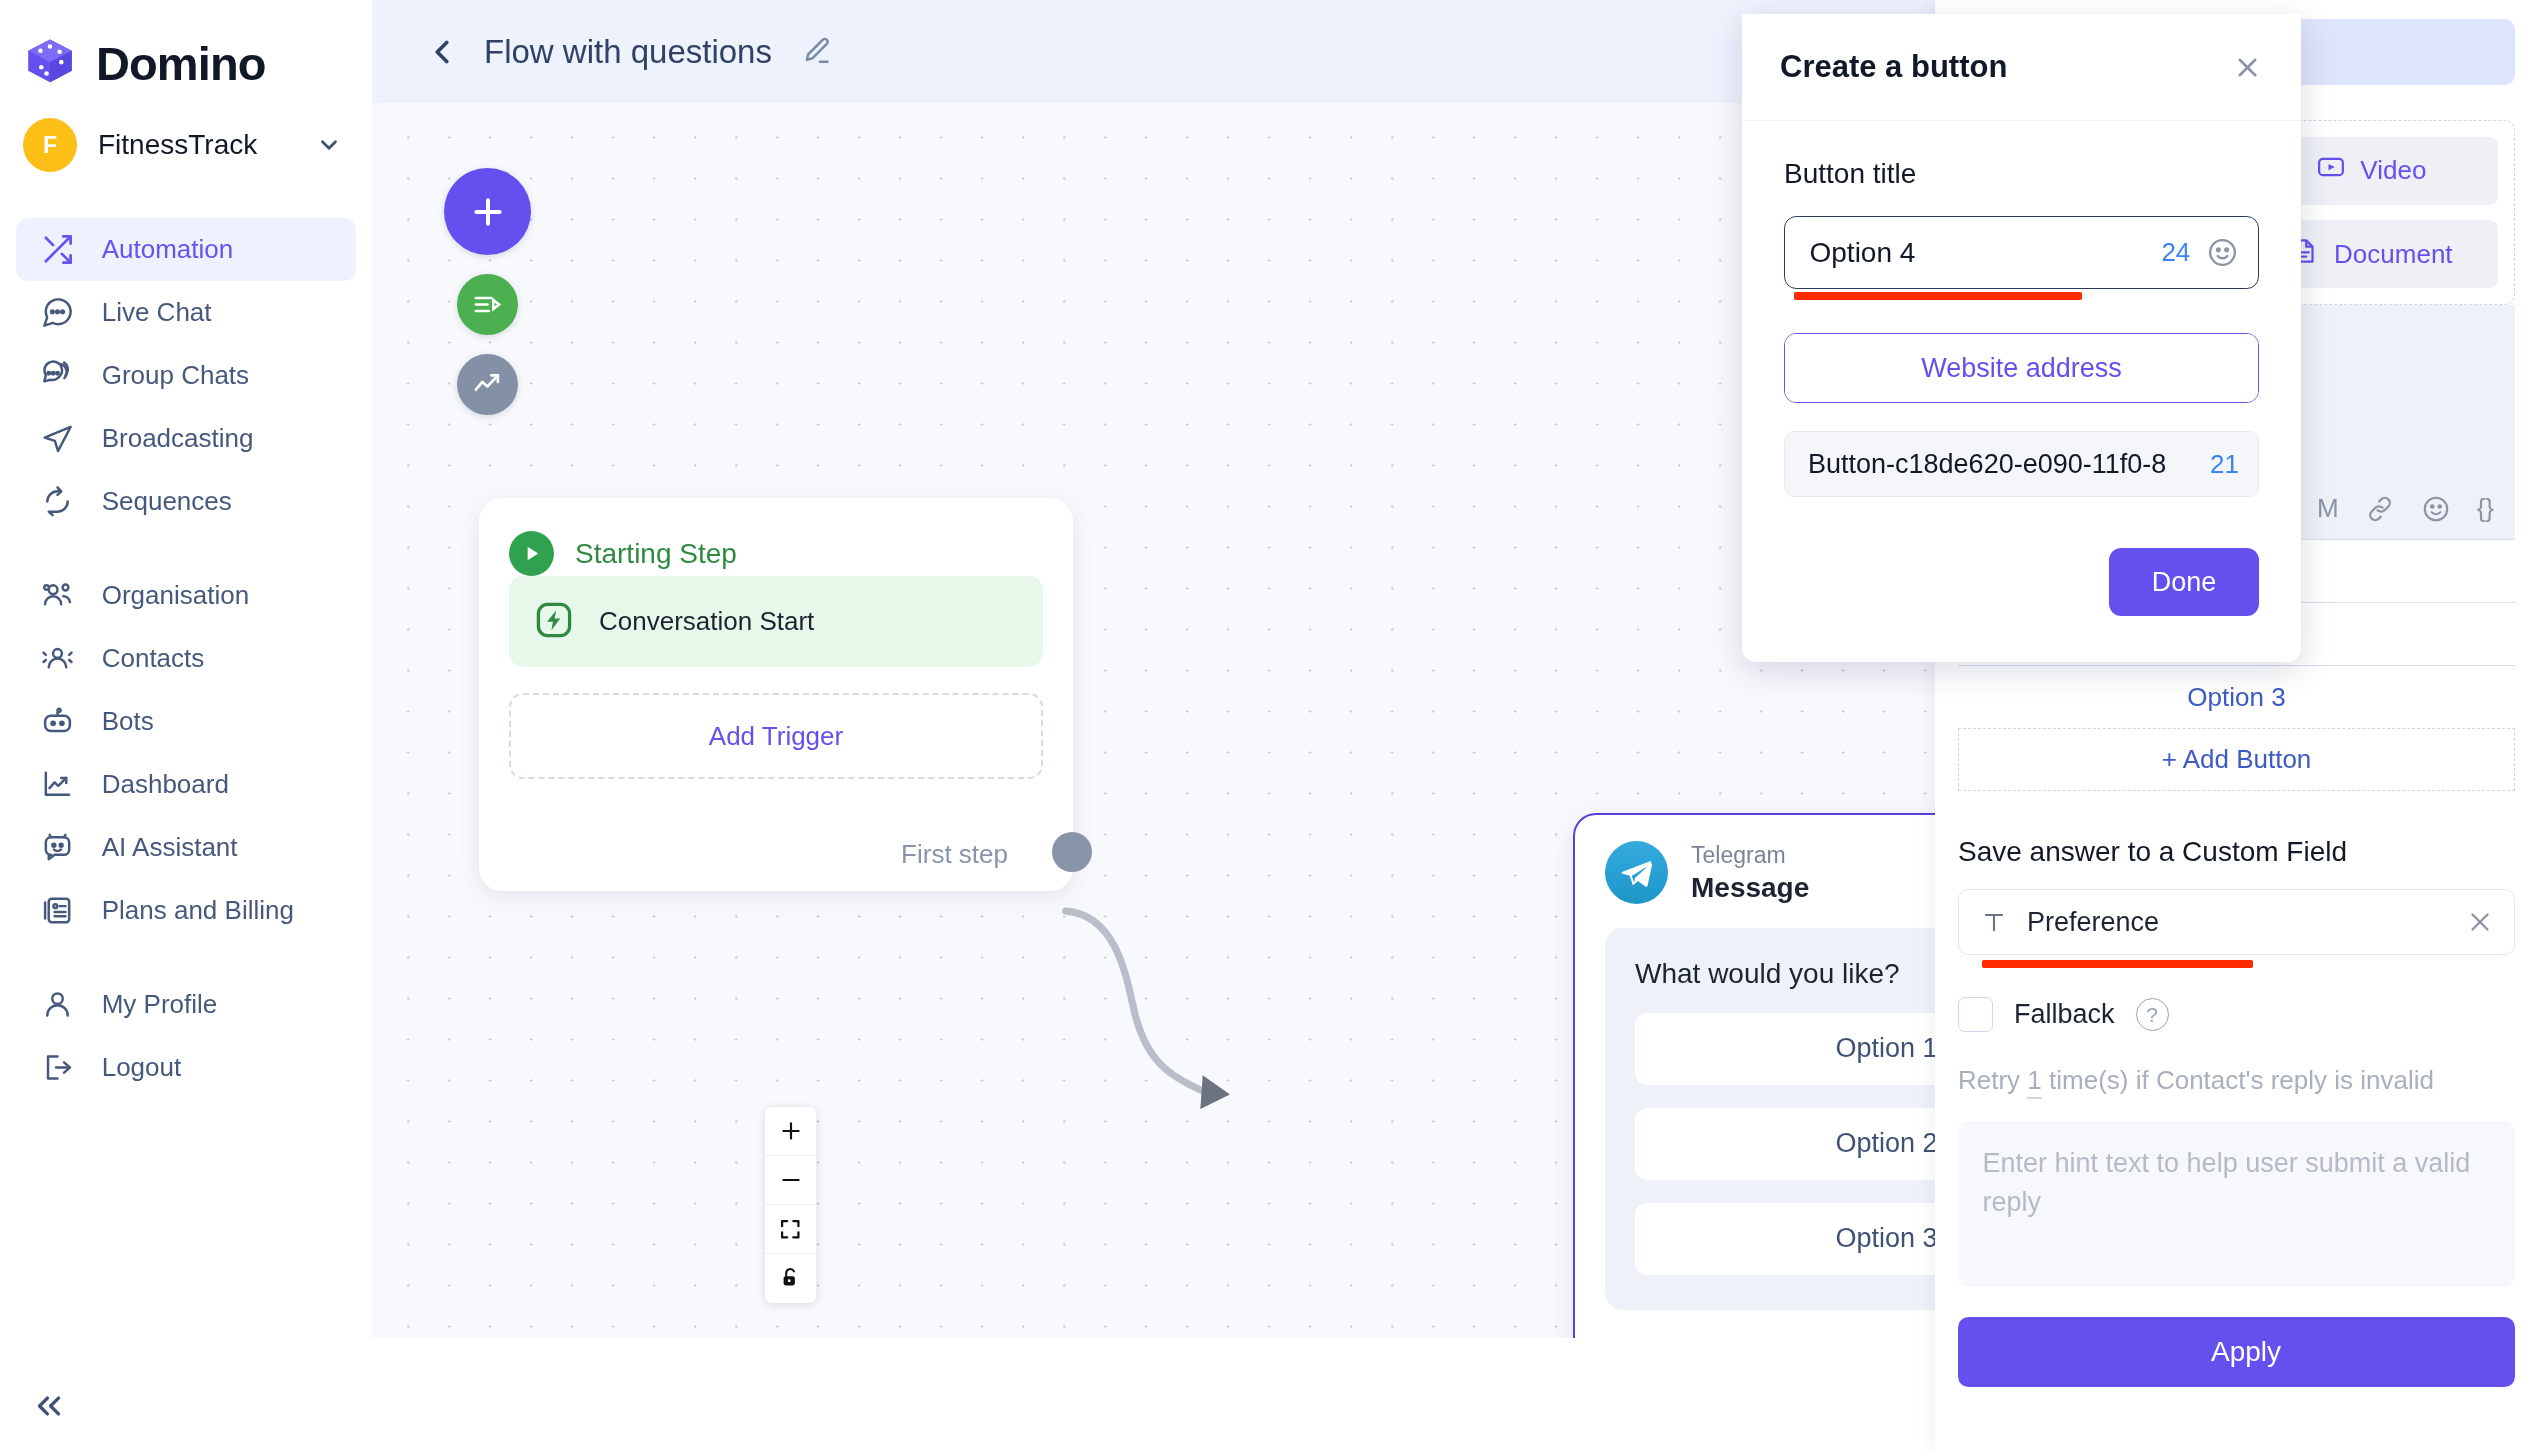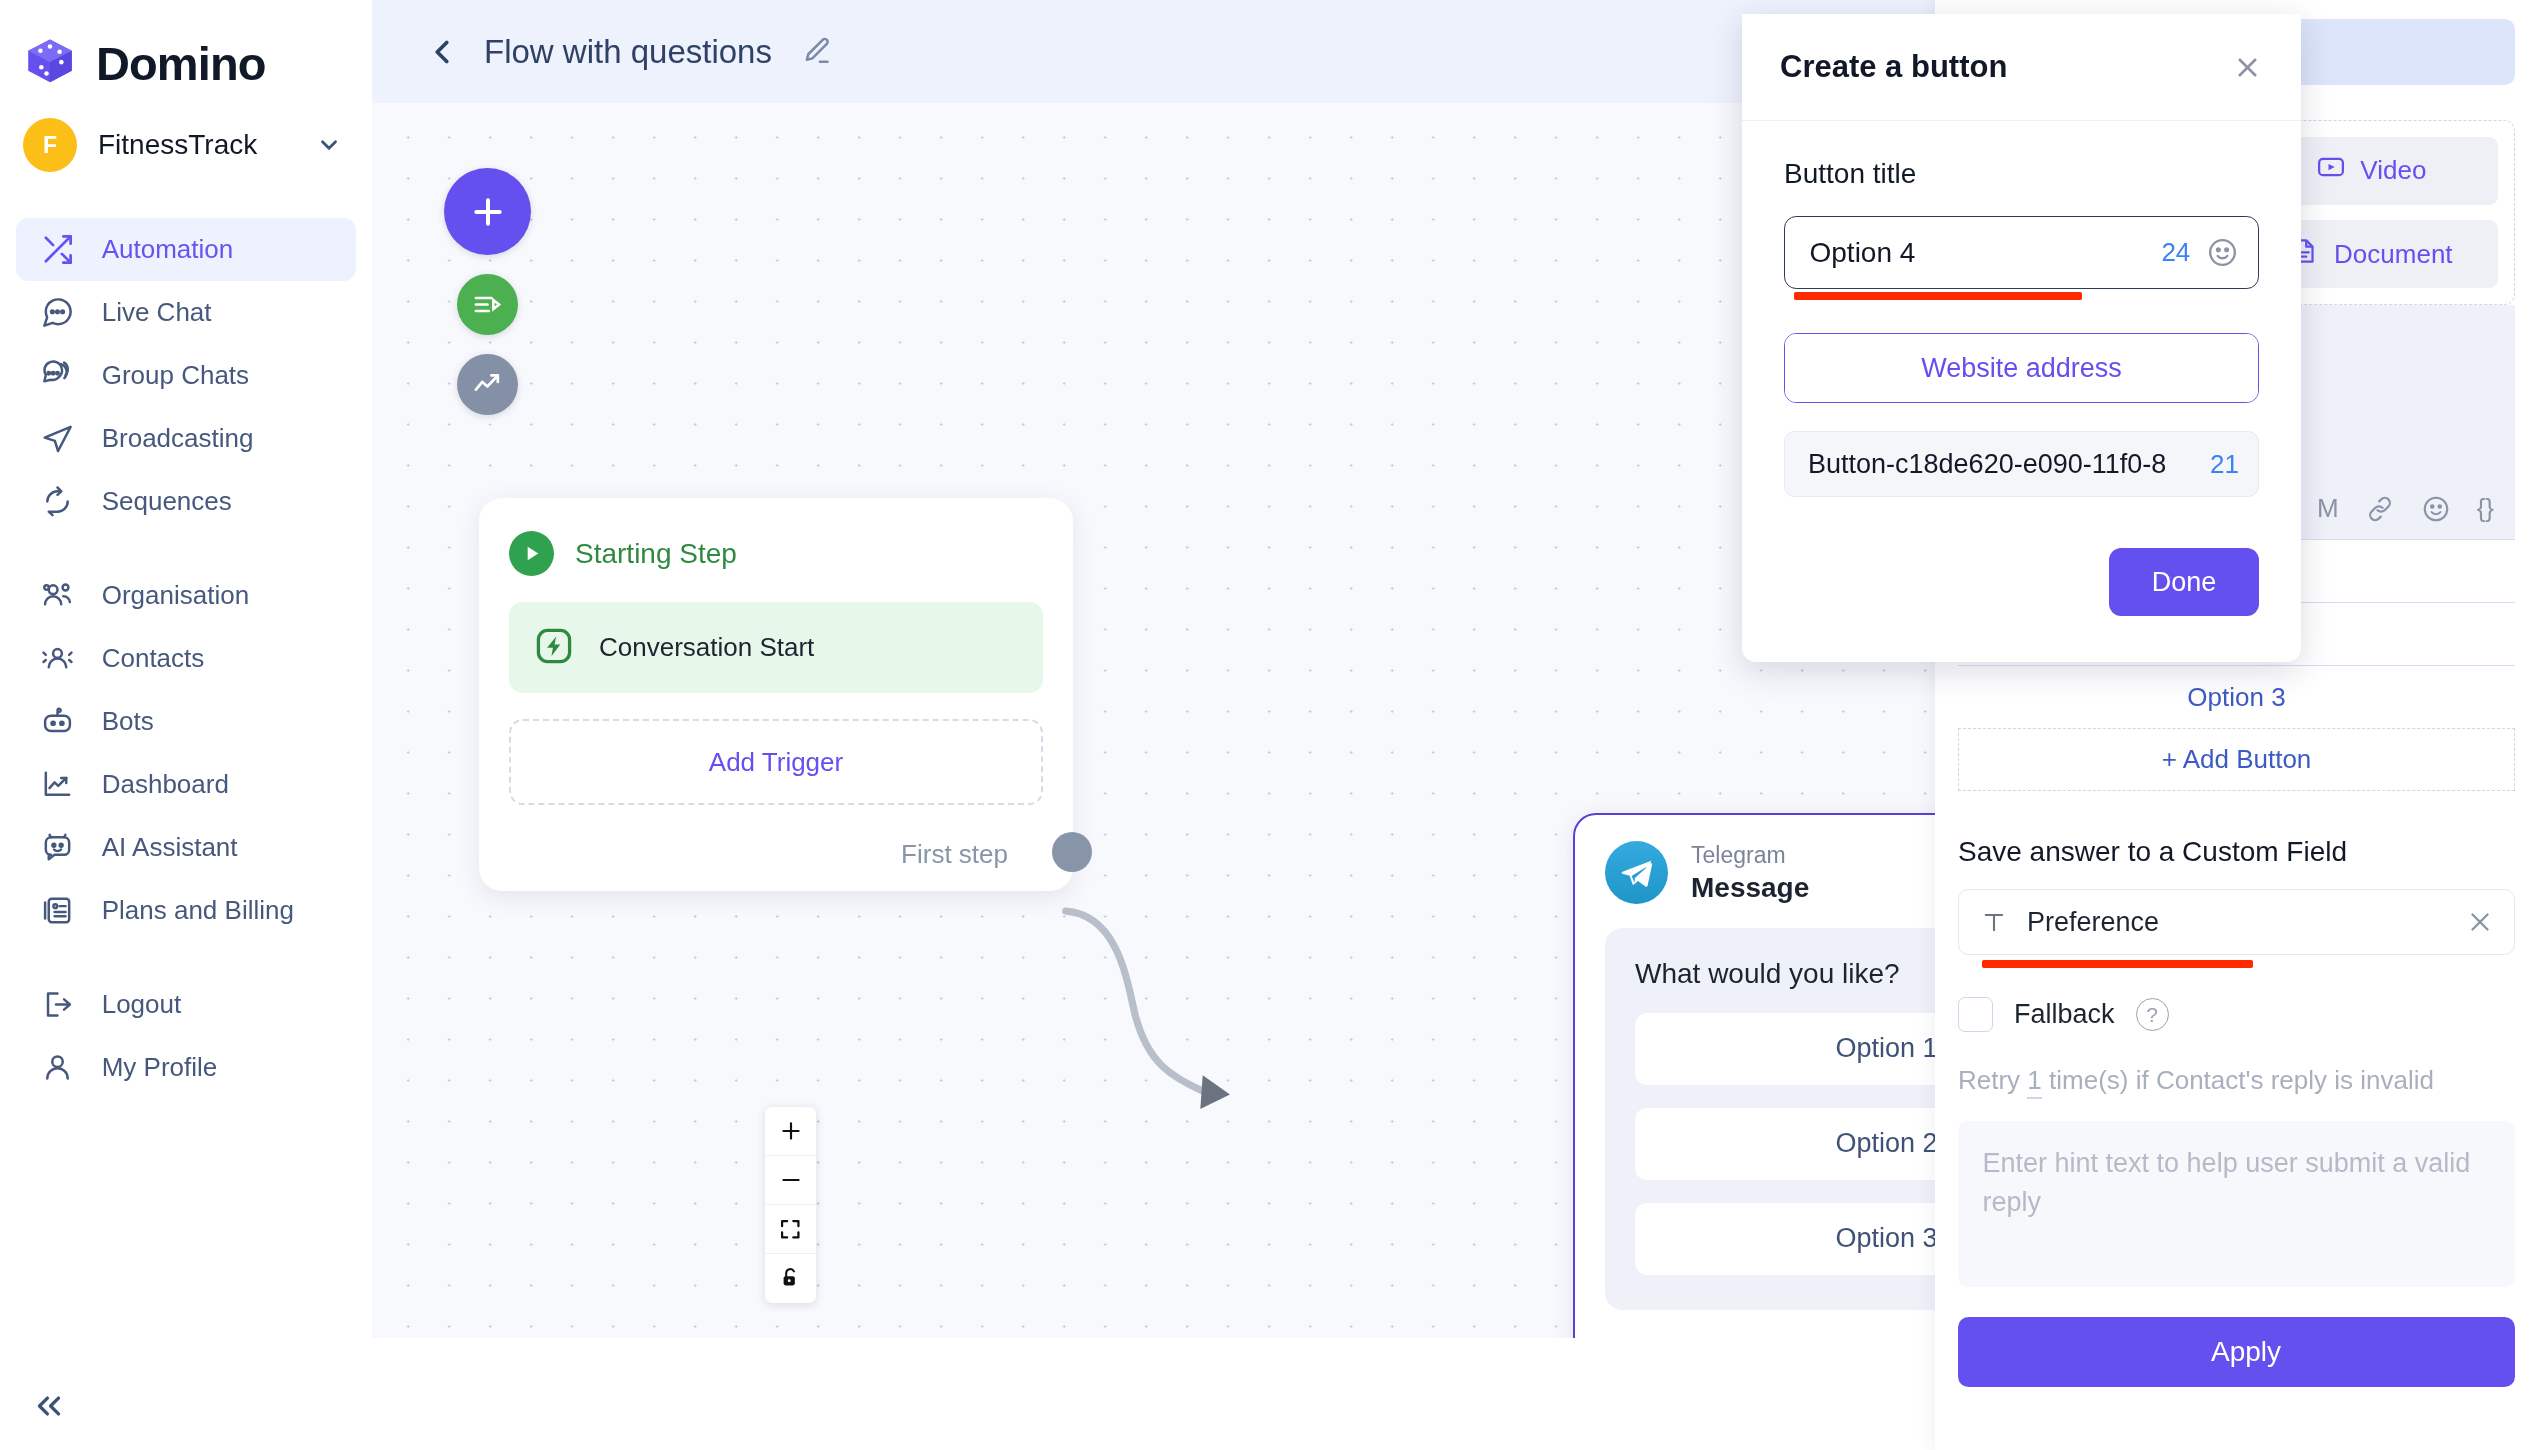--- a/index.html
+++ b/index.html
@@ -74,21 +74,21 @@
   
   .node-start {
     position: absolute; left: 107px; top: 395px; width: 594px; height: 393px;
     background: #fff; border-radius: 23px; box-shadow: 0 5.2px 23px rgba(45,55,95,.10);
     padding: 33px 30px 0 30px;
   }
   .ns-head { display: flex; align-items: center; gap: 21px; }
   .ns-play { width: 45px; height: 45px; border-radius: 50%; background: #30a14e; display:flex; align-items:center; justify-content:center; }
   .ns-title { font-size: 28px; color: #2f8a40; }
   .ns-trigger {
-    margin-top: 26px; height: 91px; background: #e7f8ea; border-radius: 14px;
+    height: 91px; background: #e7f8ea; border-radius: 14px;
     display: flex; align-items: center; gap: 23px; padding-left: 23px;
   }
   .ns-trigger-label { font-size: 26px; color: #1b2430; }
   .ns-addtrigger {
     margin-top: 26px; height: 86px; border: 2.2px dashed #d6dbe8; border-radius: 14px;
     display: flex; align-items: center; justify-content: center;
     font-size: 26px; color: #6450ee; cursor: pointer;
   }
   .ns-firststep {
     position: absolute; right: 65px; bottom: 21px;
@@ -411,35 +411,35 @@
             </svg>
           </span>
         <span>Plans and Billing</span>
       </div>
 
       <div class="nav-gap"></div>
 
       <div class="nav-item">
         <span class="nico">
             <svg width="35" height="35" viewBox="0 0 24 24" fill="none" stroke="#46587c" stroke-width="1.7" stroke-linecap="round" stroke-linejoin="round">
+              <circle cx="12" cy="8" r="3.6"></circle>
+              <path d="M5 19.5a7 7 0 0 1 14 0"></path>
+            </svg>
+          </span>
+        <span>My Profile</span>
+      </div>
+      <div class="nav-item">
+        <span class="nico">
+            <svg width="35" height="35" viewBox="0 0 24 24" fill="none" stroke="#46587c" stroke-width="1.7" stroke-linecap="round" stroke-linejoin="round">
               <path d="M12 4.5H5.5v15H12"></path>
               <polyline points="16.5 8.5 20.5 12 16.5 15.5"></polyline>
               <line x1="20" y1="12" x2="11" y2="12"></line>
             </svg>
           </span>
         <span>Logout</span>
-      </div>
-      <div class="nav-item">
-        <span class="nico">
-            <svg width="35" height="35" viewBox="0 0 24 24" fill="none" stroke="#46587c" stroke-width="1.7" stroke-linecap="round" stroke-linejoin="round">
-              <circle cx="12" cy="8" r="3.6"></circle>
-              <path d="M5 19.5a7 7 0 0 1 14 0"></path>
-            </svg>
-          </span>
-        <span>My Profile</span>
       </div>
     </nav>
 
     <div class="collapse-btn">
       <svg width="38" height="38" viewBox="0 0 24 24" fill="none" stroke="#3f5175" stroke-width="2.1" stroke-linecap="round" stroke-linejoin="round">
           <polyline points="11 17 6 12 11 7"></polyline>
           <polyline points="18 17 13 12 18 7"></polyline>
         </svg>
     </div>
   </aside>

